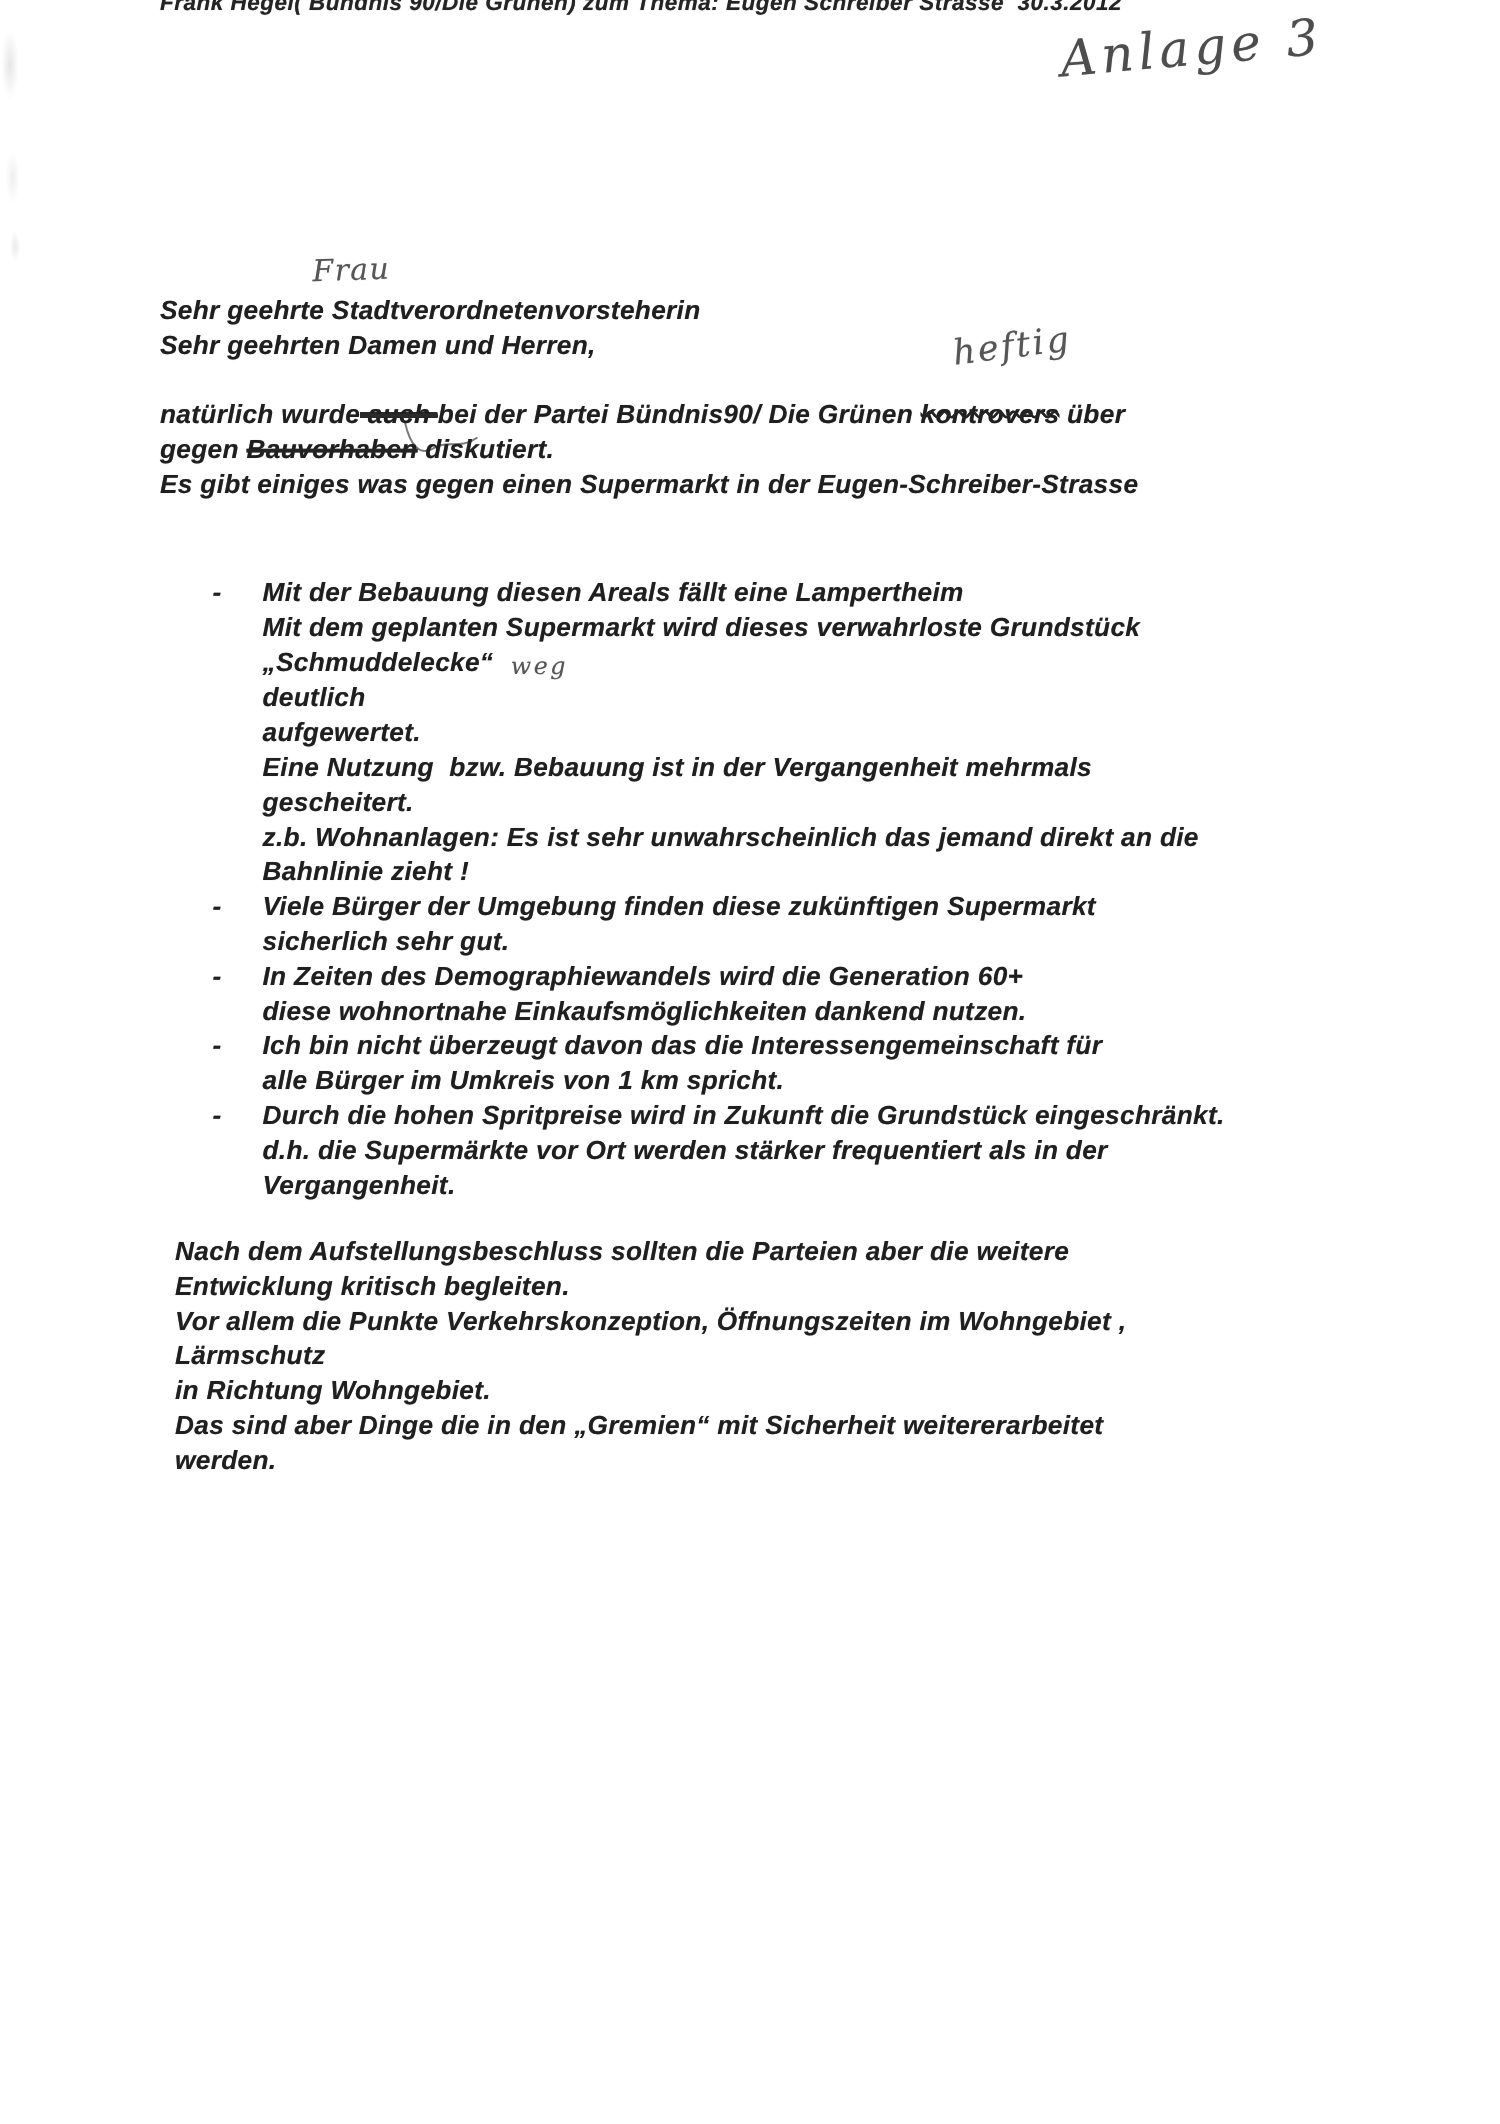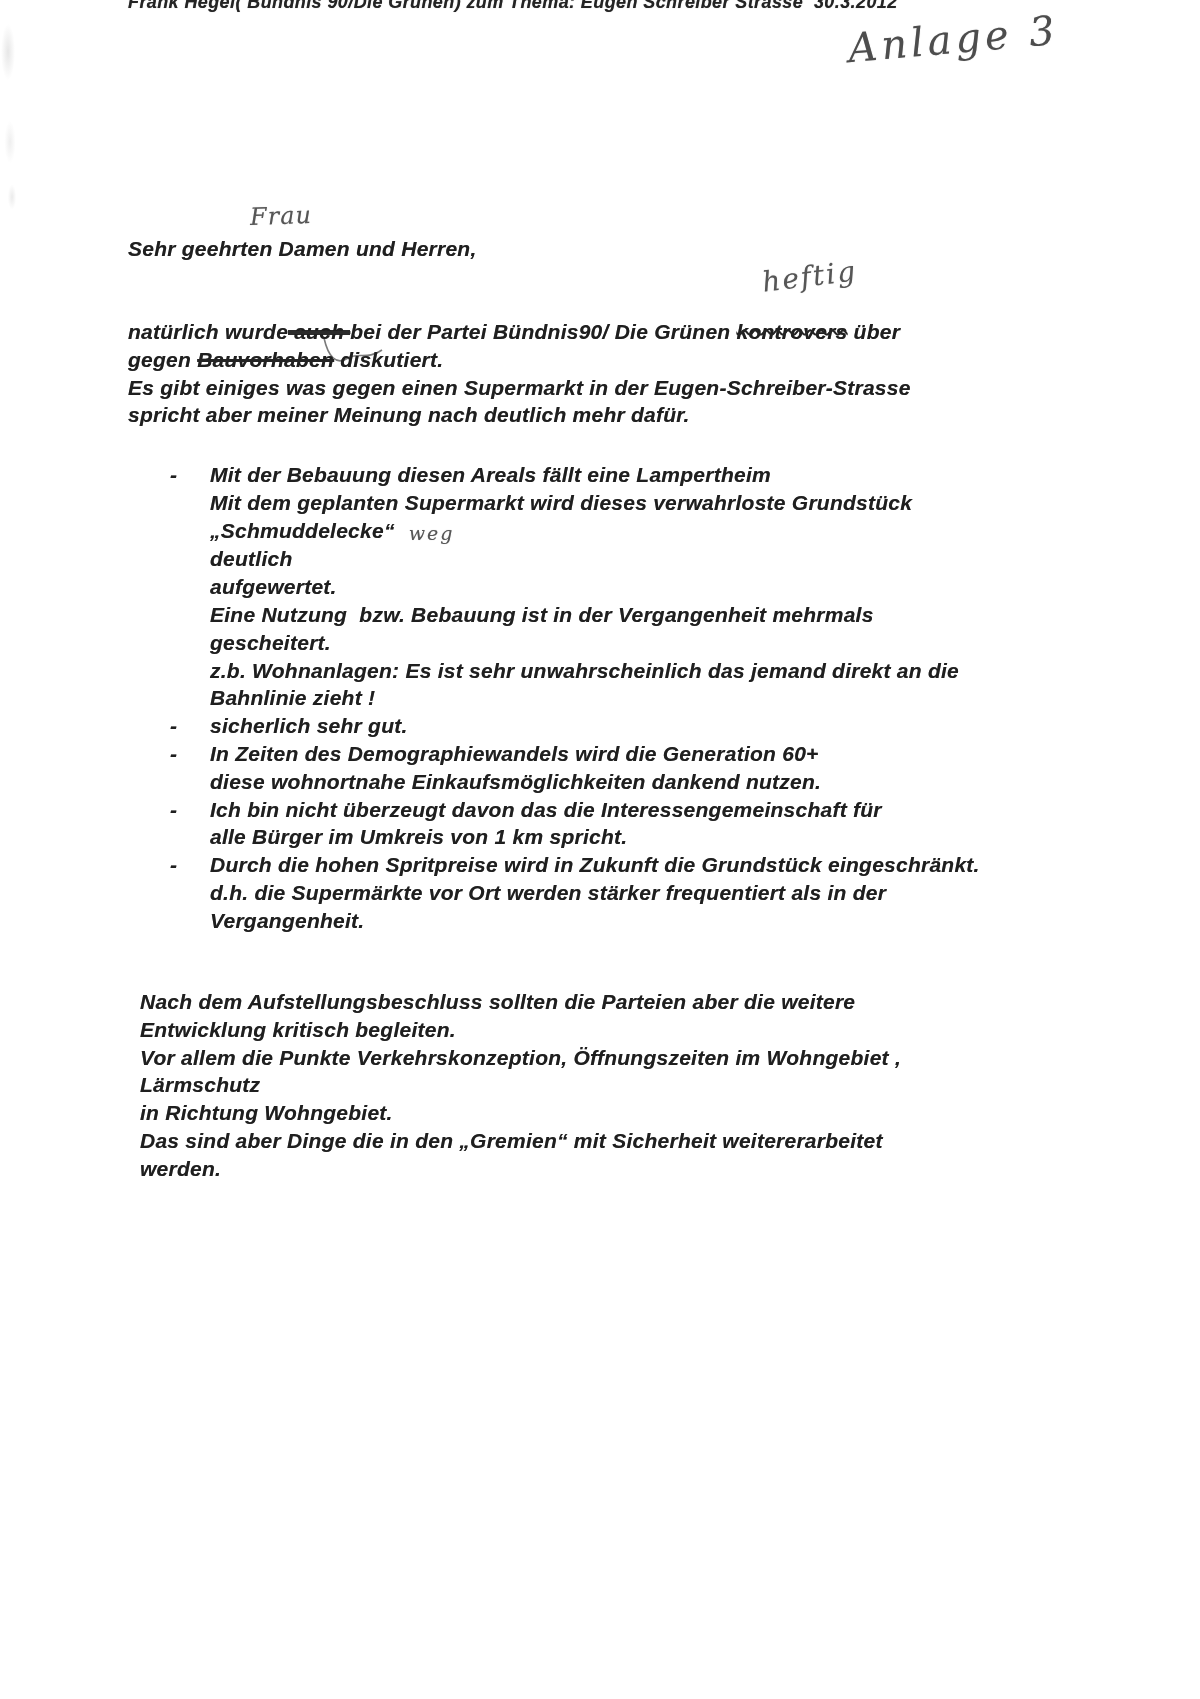--- a/index.html
+++ b/index.html
@@ -110,47 +110,48 @@
 
 <div class="hw hw-frau">Frau</div>
 
 <div class="hw hw-heftig">heftig</div>
 
 <svg class="caret-mark" width="70" height="34" viewBox="0 0 70 34">
   <path d="M6 2 C 10 20, 18 30, 30 22 C 40 16, 50 24, 64 14" fill="none" stroke="#5a5a5a" stroke-width="1.6" opacity="0.8"></path>
 </svg>
 
 <div class="block doc-text" style="left:128px;top:235px;">
+  <div class="line">Sehr geehrte Stadtverordnetenvorsteherin</div>
   <div class="line">Sehr geehrten Damen und Herren,</div>
 </div>
 
 <div class="block doc-text" style="left:128px;top:318px;">
   <div class="line"><span>natürlich wurde</span><span class="scribble"> auch </span><span>bei der Partei Bündnis90/ Die Grünen </span><span class="strike-wavy">kontrovers</span><span> über</span></div>
   <div class="line"><span>gegen </span><span class="strike">Bauvorhaben</span><span> diskutiert.</span></div>
   <div class="line">Es gibt einiges was gegen einen Supermarkt in der Eugen-Schreiber-Strasse</div>
-  <div class="line">spricht aber meiner Meinung nach deutlich mehr dafür.</div>
 </div>
 
 <div class="bullets doc-text">
 
   <div class="bullet">
     <span class="dash">-</span>
     <div class="line">Mit der Bebauung diesen Areals fällt eine Lampertheim</div>
     <div class="line">Mit dem geplanten Supermarkt wird dieses verwahrloste Grundstück</div>
     <div class="line"><span>„Schmuddelecke“</span><span class="hw hw-weg">weg</span></div>
     <div class="line">deutlich</div>
     <div class="line">aufgewertet.</div>
     <div class="line">Eine Nutzung  bzw. Bebauung ist in der Vergangenheit mehrmals</div>
     <div class="line">gescheitert.</div>
     <div class="line">z.b. Wohnanlagen: Es ist sehr unwahrscheinlich das jemand direkt an die</div>
     <div class="line">Bahnlinie zieht !</div>
   </div>
 
   <div class="bullet">
     <span class="dash">-</span>
+    <div class="line">Viele Bürger der Umgebung finden diese zukünftigen Supermarkt</div>
     <div class="line">sicherlich sehr gut.</div>
   </div>
 
   <div class="bullet">
     <span class="dash">-</span>
     <div class="line">In Zeiten des Demographiewandels wird die Generation 60+</div>
     <div class="line">diese wohnortnahe Einkaufsmöglichkeiten dankend nutzen.</div>
   </div>
 
   <div class="bullet">

